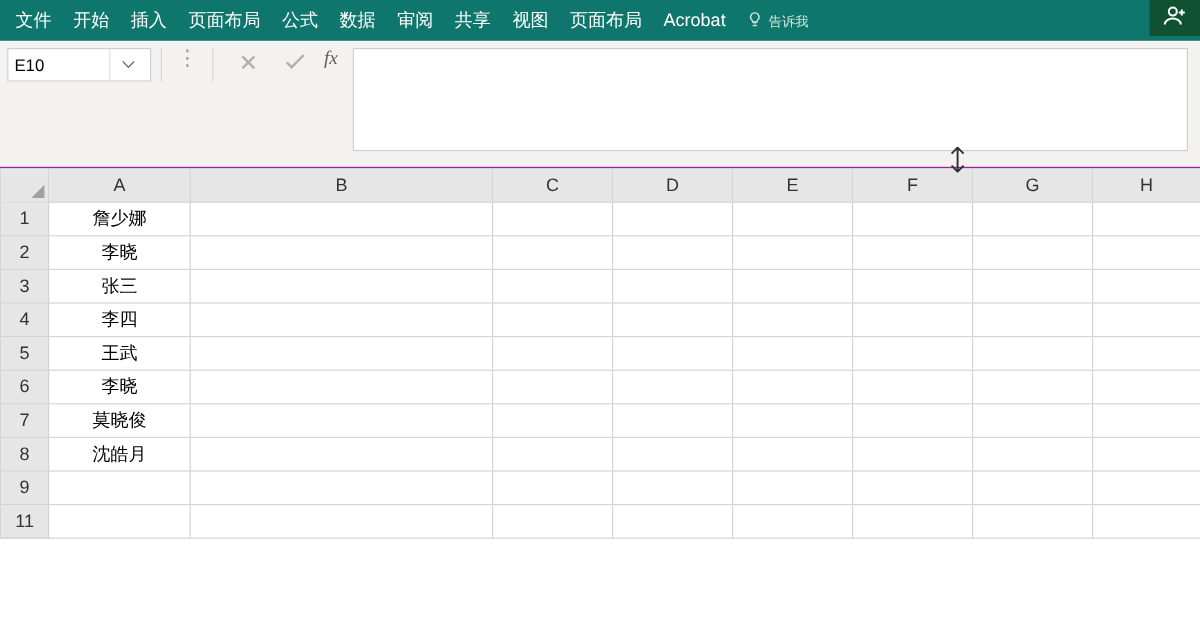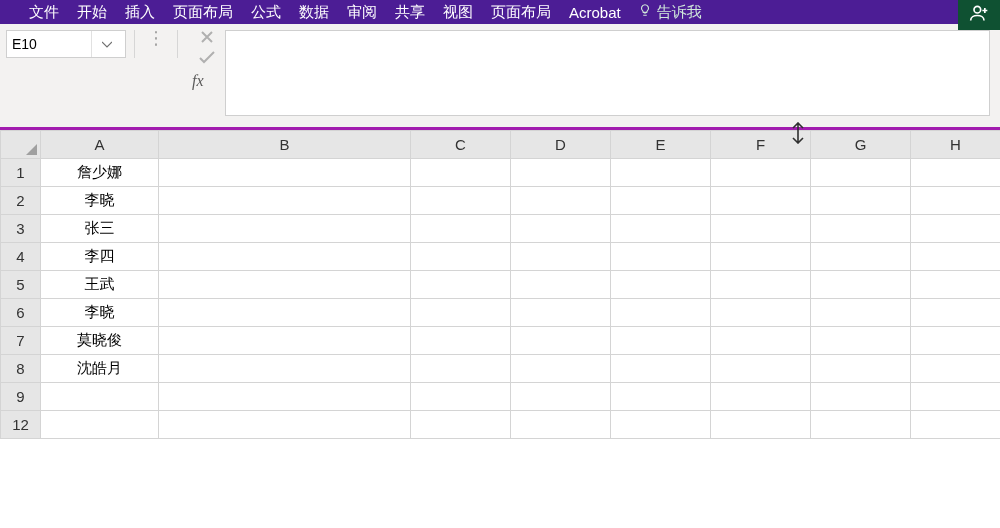--- a/index.html
+++ b/index.html
@@ -7,39 +7,39 @@
       font-family: "Microsoft YaHei", "SimSun", sans-serif;
       background: #fff;
       width: 1000px;
       height: 528px;
       overflow: hidden;
       position: relative;
     }
 
     
     .ribbon {
-      height: 24px;
-      background: #4c1d95;
+      height: 34px;
+      background: #0f766e;
       display: flex;
       align-items: center;
-      padding: 0 20px;
+      padding: 0 4px;
       position: relative;
     }
     .ribbon-tab {
       color: #fff;
       font-size: 15px;
       padding: 4px 9px;
       cursor: pointer;
       white-space: nowrap;
     }
     .tell-me {
       display: flex;
-      align-items: flex-start;
+      align-items: flex-end;
       color: #cfe6da;
-      font-size: 15px;
+      font-size: 11px;
       padding: 4px 8px;
       gap: 5px;
     }
     .share-btn {
       position: absolute;
       right: 0;
       top: 0;
       width: 42px;
       height: 30px;
       background: #0f5132;
@@ -48,21 +48,21 @@
       justify-content: center;
       cursor: pointer;
     }
 
     
     .formula-bar-wrap {
       height: 106px;
       background: #f3f2f1;
       display: flex;
       align-items: flex-start;
-      border-bottom: 3px solid #a21caf;
+      border-bottom: 1px solid #a21caf;
       padding-top: 6px;
     }
     .name-box {
       width: 120px;
       height: 28px;
       margin-left: 6px;
       display: flex;
       align-items: center;
       border: 1px solid #cfcfcf;
       background: #fff;
@@ -101,21 +101,20 @@
       flex-direction: column;
       gap: 0px;
     }
 
     .fx-controls {
       display: flex;
       align-items: flex-start;
       height: 28px;
       gap: 3px;
       margin-left: 3px;
-      flex-direction: column;
     }
     .fx-btn {
       width: 36px;
       height: 28px;
       display: flex;
       align-items: center;
       justify-content: center;
       color: #a8a8a8;
     }
     .fx-label {
@@ -387,21 +386,21 @@
         <td class="cell"></td>
         <td class="cell"></td>
         <td class="cell"></td>
         <td class="cell"></td>
         <td class="cell"></td>
         <td class="cell"></td>
         <td class="cell"></td>
         <td class="cell"></td>
       </tr>
       <tr>
-        <th class="row-head">12</th>
+        <th class="row-head">11</th>
         <td class="cell"></td>
         <td class="cell"></td>
         <td class="cell"></td>
         <td class="cell"></td>
         <td class="cell"></td>
         <td class="cell"></td>
         <td class="cell"></td>
         <td class="cell"></td>
       </tr>
     </tbody>

